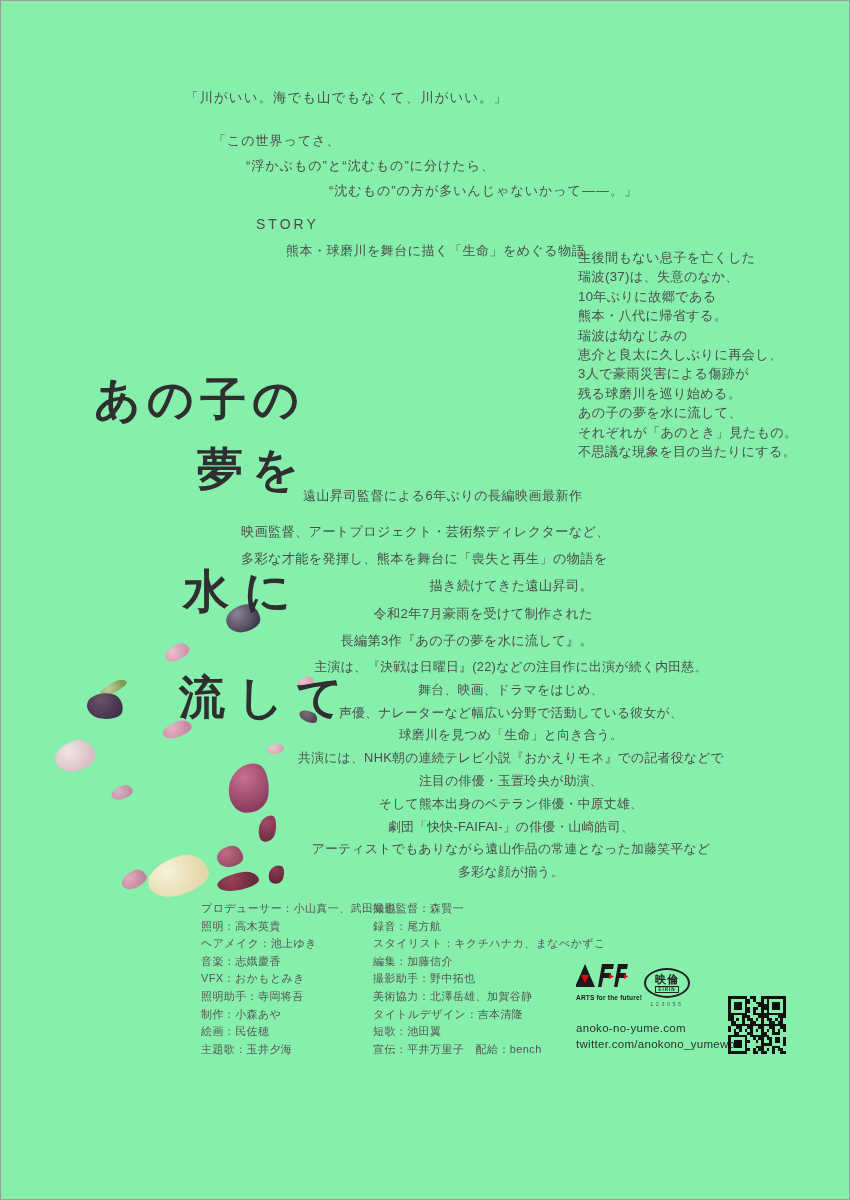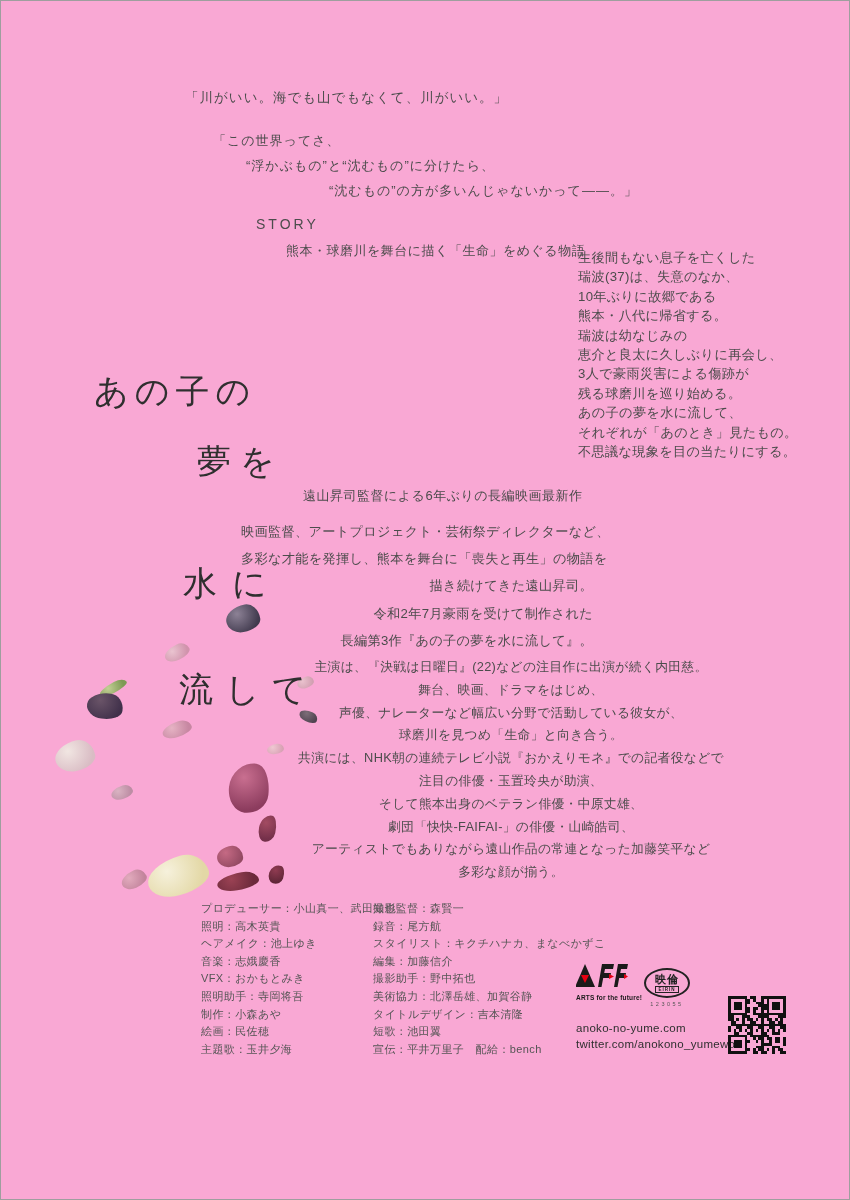--- a/index.html
+++ b/index.html
@@ -1,34 +1,34 @@
 <!DOCTYPE html>
 <html><head>
 <meta charset="utf-8">
 <style>
   html,body{margin:0;padding:0;background:#fff;}
   .poster{
-    position:relative;width:850px;height:1200px;background:#f9a8d4;
+    position:relative;width:850px;height:1200px;background:#86efac;
     border:1px solid #9e9e9e;box-sizing:border-box;overflow:hidden;
     font-family:"Liberation Sans","DejaVu Sans",sans-serif;color:#4a4a4a;
   }
   .abs{position:absolute;}
   
   .quote1{left:184px;top:88px;font-size:13.5px;letter-spacing:1px;color:#4c4c4c;}
   .quote2{left:212px;top:127px;font-size:13px;color:#4c4c4c;}
   .quote2 .q-line{height:25px;line-height:25px;letter-spacing:1px;}
   .q-ind1{margin-left:33px;}
   .q-ind2{margin-left:116px;}
   
   .story-heading{left:255px;top:215px;font-size:14px;letter-spacing:3px;color:#4c4c4c;}
   .story-tagline{left:285px;top:241px;font-size:13px;letter-spacing:0.5px;color:#4c4c4c;}
   .synopsis{left:577px;top:247px;font-size:13.2px;color:#4c4c4c;}
   .synopsis div{height:19.4px;line-height:19.4px;letter-spacing:0.3px;white-space:nowrap;}
   
-  .title-line{color:#2f2f2f;font-weight:400;font-size:34px;white-space:nowrap;}
+  .title-line{color:#2f2f2f;font-weight:700;font-size:46px;white-space:nowrap;}
   .t1{left:93px;top:368px;letter-spacing:6px;}
   .t2{left:196px;top:438px;letter-spacing:9px;}
   .t3{left:182px;top:560px;letter-spacing:15px;}
   .t4{left:178px;top:666px;letter-spacing:12px;}
   
   .director-lead{left:302px;top:486px;font-size:13px;letter-spacing:0.5px;color:#4c4c4c;white-space:nowrap;}
   .director-block{left:240px;top:517px;width:352px;text-align:right;font-size:13.2px;color:#4c4c4c;}
   .director-block div{height:27.2px;line-height:27.2px;letter-spacing:0.3px;white-space:nowrap;}
   .cast-block{left:264px;top:655px;width:492px;text-align:center;font-size:12.8px;color:#4c4c4c;}
   .cast-block div{height:22.8px;line-height:22.8px;letter-spacing:0.3px;white-space:nowrap;}

